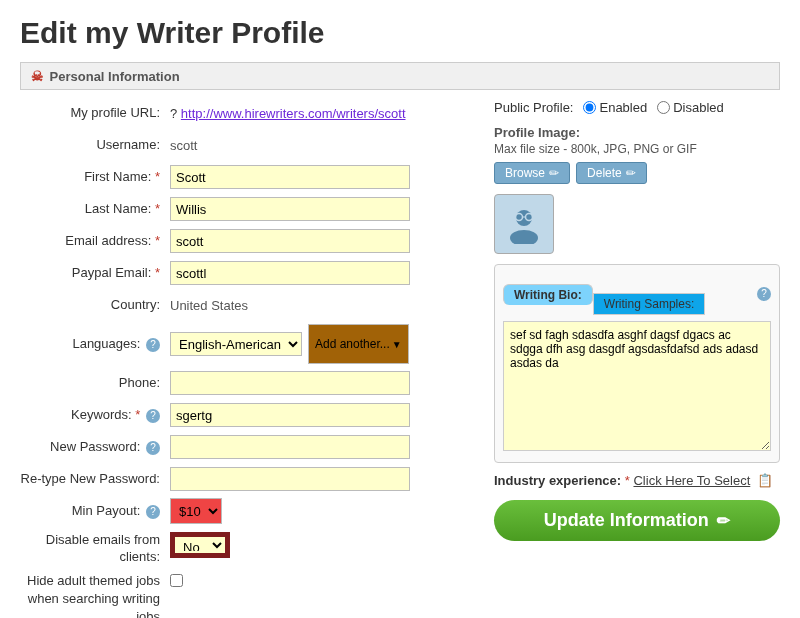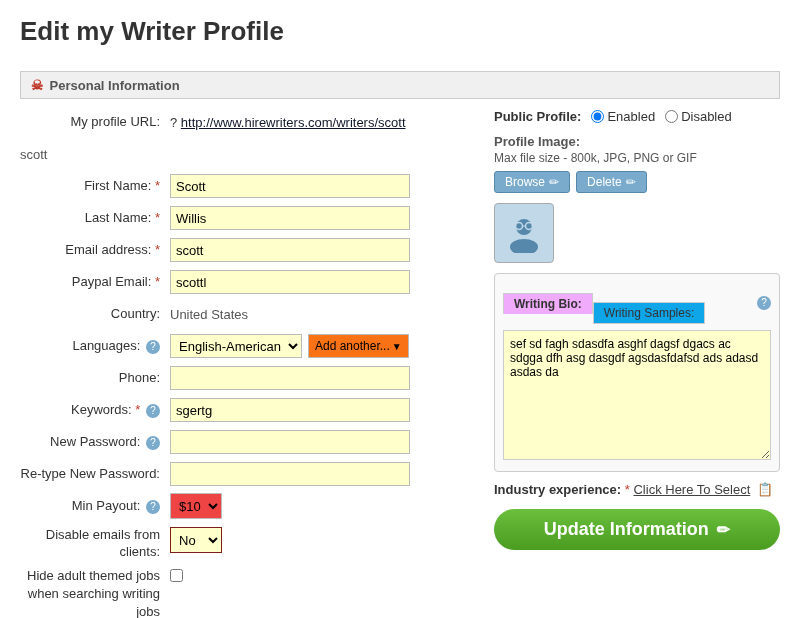--- a/index.html
+++ b/index.html
@@ -6,24 +6,24 @@
     body {
       font-family: Arial, sans-serif;
       font-size: 13px;
       background: #fff;
       color: #333;
       width: 800px;
       min-height: 618px;
       padding: 16px 20px;
     }
     h1 {
-      font-size: 26px;
+      font-size: 30px;
       font-weight: bold;
       color: #333;
-      margin-bottom: 24px;
+      margin-bottom: 12px;
     }
     .section-header {
       background: #f0f0f0;
       border: 1px solid #ccc;
       padding: 5px 10px;
       font-weight: bold;
       color: #555;
       display: flex;
       align-items: center;
       gap: 6px;
@@ -76,44 +76,44 @@
     }
     .form-control {
       height: 24px;
       border: 1px solid #bbb;
       background: #ffffcc;
       padding: 2px 5px;
       font-size: 13px;
       width: 240px;
     }
     .url-link {
-      color: #0f172a;
+      color: #6d28d9;
       text-decoration: underline;
       font-size: 13px;
     }
     .static-text {
       font-size: 13px;
       color: #555;
     }
     .language-row {
       display: flex;
       align-items: center;
       gap: 6px;
     }
     .language-select {
       height: 24px;
       border: 1px solid #bbb;
       background: #ffffcc;
       font-size: 13px;
       padding: 2px 4px;
     }
     .add-another-btn {
-      height: 24px;
+      height: 40px;
       border: 1px solid #bbb;
-      background: #f97316;
+      background: #a16207;
       font-size: 12px;
       padding: 0 6px;
       cursor: pointer;
       display: flex;
       align-items: center;
       gap: 2px;
     }
     .dropdown-arrow {
       font-size: 10px;
     }
@@ -124,21 +124,21 @@
     }
     .payout-select {
       height: 26px;
       border: 1px solid #bbb;
       background: #ef4444;
       font-size: 13px;
       padding: 2px 4px;
     }
     .disable-emails-select {
       height: 26px;
-      border: 1px solid #7f1d1d;
+      border: 5px solid #7f1d1d;
       background: #ffffcc;
       font-size: 13px;
       padding: 2px 4px;
     }
     .checkbox-row {
       display: flex;
       align-items: flex-start;
       margin-bottom: 6px;
     }
     .checkbox-label {
@@ -151,21 +151,21 @@
     }
     
     .public-profile-row {
       display: flex;
       align-items: center;
       gap: 10px;
       margin-bottom: 10px;
       font-size: 13px;
     }
     .public-profile-row label {
-      font-weight: bold;
+      font-weight: normal;
     }
     .radio-group {
       display: flex;
       gap: 10px;
       align-items: center;
     }
     .radio-group span {
       display: flex;
       align-items: center;
       gap: 3px;
@@ -231,22 +231,23 @@
     }
     .bio-tab {
       padding: 3px 10px;
       border: 1px solid #ccc;
       background: #ffffcc;
       font-size: 12px;
       cursor: pointer;
       font-weight: bold;
     }
     .bio-tab.active {
-      background: #f0abfc;
+      background: #7dd3fc;
       border-bottom: none;
+      border-radius: 6px;
     }
     .bio-tab-samples {
       padding: 3px 10px;
       border: 1px solid #ccc;
       background: #0ea5e9;
       font-size: 12px;
       cursor: pointer;
       margin-top: 20px;
     }
     .bio-help {
@@ -318,20 +319,21 @@
   <div class="left-panel">
 
     <div class="form-row">
       <div class="form-label">My profile URL:</div>
       <span class="help-icon">?</span>
       &nbsp;
       <a class="url-link" href="#">http://www.hirewriters.com/writers/scott</a>
     </div>
 
     <div class="form-row">
+      <div class="form-label">Username:</div>
       <span class="static-text">scott</span>
     </div>
 
     <div class="form-row">
       <div class="form-label">
         <span>First Name:</span> <span class="required">*</span>
       </div>
       <input class="form-control" type="text" value="Scott" style="">
     </div>
 

